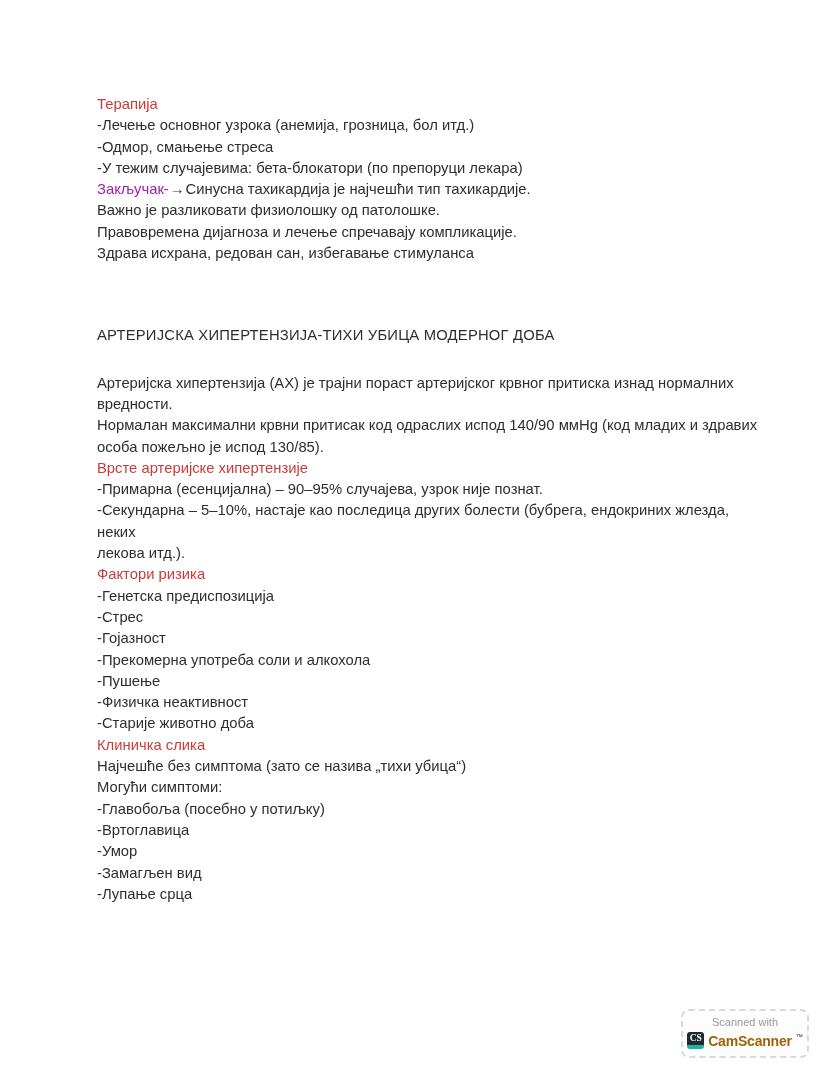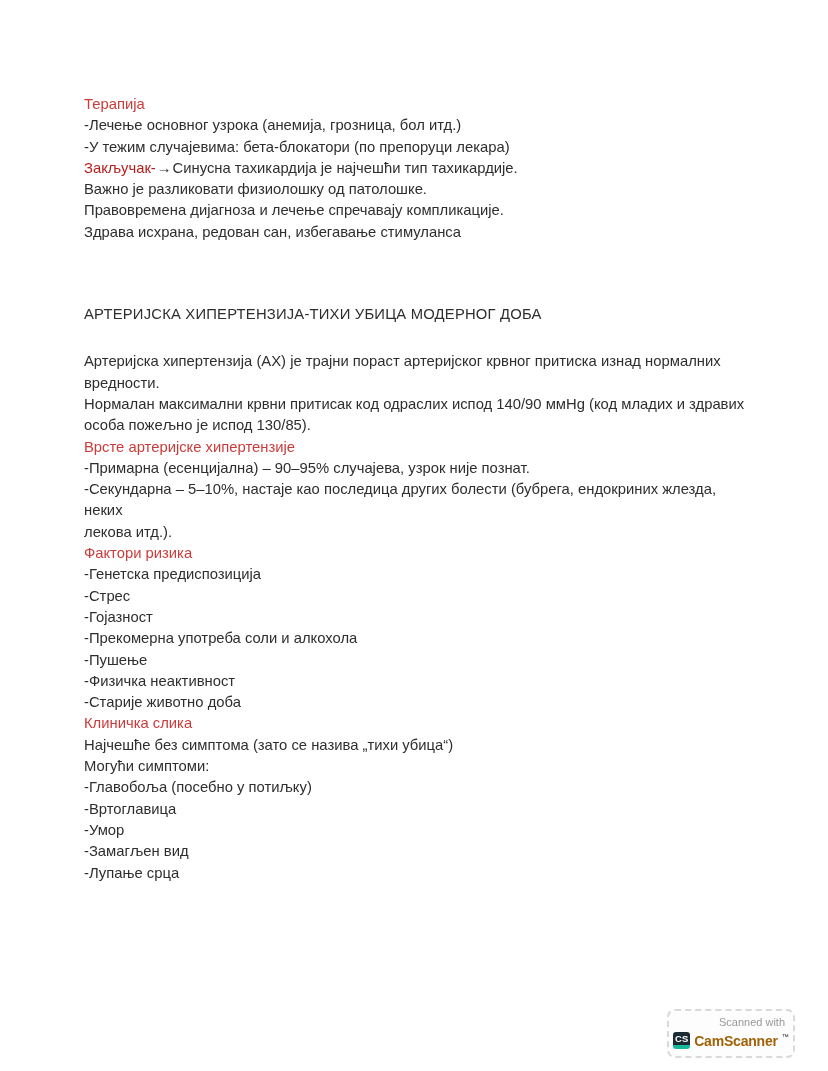--- a/index.html
+++ b/index.html
@@ -11,21 +11,21 @@
     position: relative;
     width: 828px;
     height: 1071px;
     background: #ffffff;
     overflow: hidden;
     font-family: "Liberation Sans", "DejaVu Sans", sans-serif;
     color: var(--ink, #2e2e2e);
   }
   .doc-body {
     position: absolute;
-    left: 84px;
+    left: 97px;
     top: 94px;
     width: 662px;
   }
   .line {
     margin: 0;
     font-size: 14.8px;
     line-height: 21.3px;
     white-space: pre-line;
     color: var(--ink, #2e2e2e);
   }
@@ -36,28 +36,28 @@
     letter-spacing: 0.2px;
   }
   .gap { width: 100%; }
   .arrow-glyph {
     font-weight: bold;
     padding: 0 1px;
   }
   
   .badge {
     position: absolute;
-    right: 33px;
+    right: 19px;
     bottom: 13px;
     width: 108px;
     padding: 5px 8px 7px;
     border: 2px dashed #d9d9d9;
     border-radius: 8px;
     background: #fdfdfd;
-    text-align: right;
+    text-align: center;
     box-sizing: content-box;
   }
   .badge-top {
     font-size: 11px;
     color: #999999;
     line-height: 13px;
   }
   .badge-brand {
     display: flex;
     align-items: center;
@@ -94,22 +94,23 @@
   }
 </style>
 </head>
 <body>
 
 <div class="page">
 
   <div class="doc-body" id="doc-body">
       <p class="line red">Терапија</p>
       <p class="line">-Лечење основног узрока (анемија, грозница, бол итд.)</p>
+      <p class="line">-Одмор, смањење стреса</p>
       <p class="line">-У тежим случајевима: бета-блокатори (по препоруци лекара)</p>
-      <p class="line"><span class="red line" style="color: #b91c1c;">Закључак-</span><span class="arrow-glyph">→</span><span>Синусна тахикардија је најчешћи тип тахикардије.</span></p>
+      <p class="line"><span class="red line" style="color: #a21caf;">Закључак-</span><span class="arrow-glyph">→</span><span>Синусна тахикардија је најчешћи тип тахикардије.</span></p>
       <p class="line">Важно је разликовати физиолошку од патолошке.</p>
       <p class="line">Правовремена дијагноза и лечење спречавају компликације.</p>
       <p class="line">Здрава исхрана, редован сан, избегавање стимуланса</p>
       <div class="gap" style="height: 61px;"></div>
       <p class="line title">АРТЕРИЈСКА ХИПЕРТЕНЗИЈА-ТИХИ УБИЦА МОДЕРНОГ ДОБА</p>
       <div class="gap" style="height: 26px;"></div>
       <p class="line">Артеријска хипертензија (АХ) је трајни пораст артеријског крвног притиска изнад нормалних
 вредности.</p>
       <p class="line">Нормалан максимални крвни притисак код одраслих испод 140/90 ммHg (код младих и здравих
 особа пожељно је испод 130/85).</p>
@@ -131,19 +132,19 @@
       <p class="line">-Главобоља (посебно у потиљку)</p>
       <p class="line">-Вртоглавица</p>
       <p class="line">-Умор</p>
       <p class="line">-Замагљен вид</p>
       <p class="line">-Лупање срца</p>
     </div>
 
   <div class="badge">
     <div class="badge-top">Scanned with</div>
     <div class="badge-brand">
-      <span class="cs-icon" id="cs-icon" style="background: linear-gradient(rgb(27, 42, 51) 74%, rgb(24, 184, 154) 74%);">CS</span>
+      <span class="cs-icon" id="cs-icon" style="background: linear-gradient(rgb(27, 42, 51) 74%, rgb(24, 184, 154) 74%); font-family: Liberation Serif, serif;">CS</span>
       <span class="brand-name">CamScanner</span>
       <span class="tm">™</span>
     </div>
   </div>
 
 </div>
 
 </body></html>

